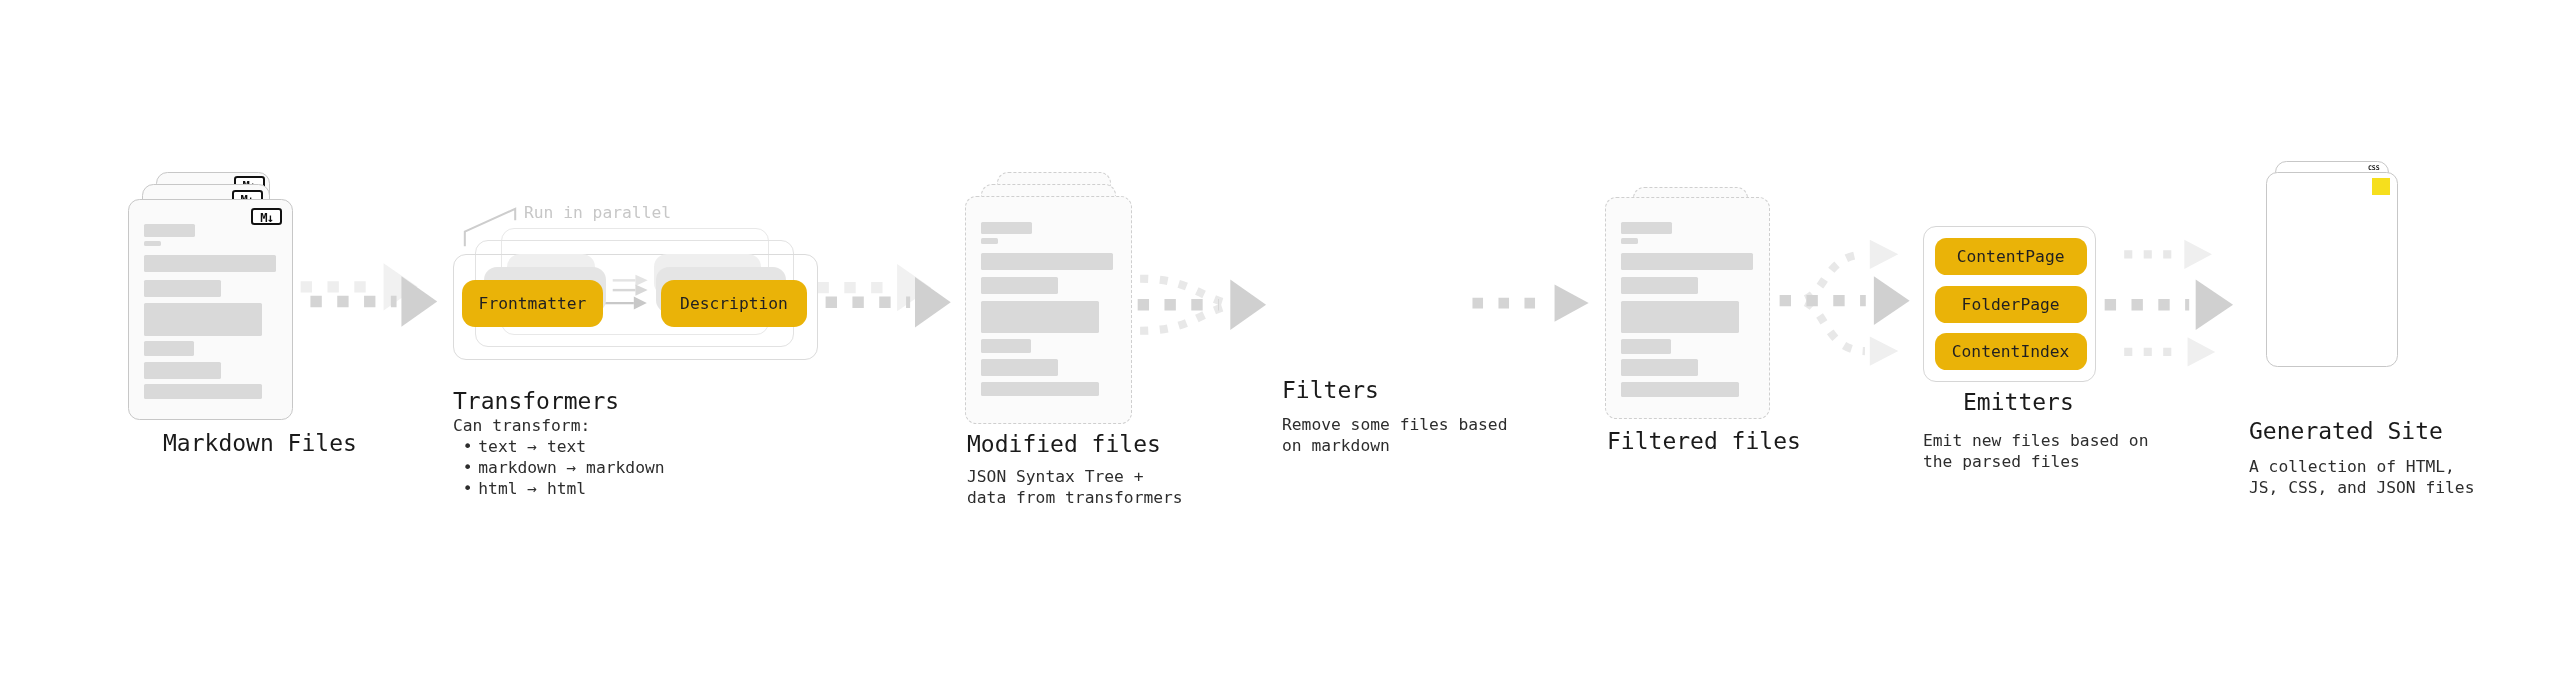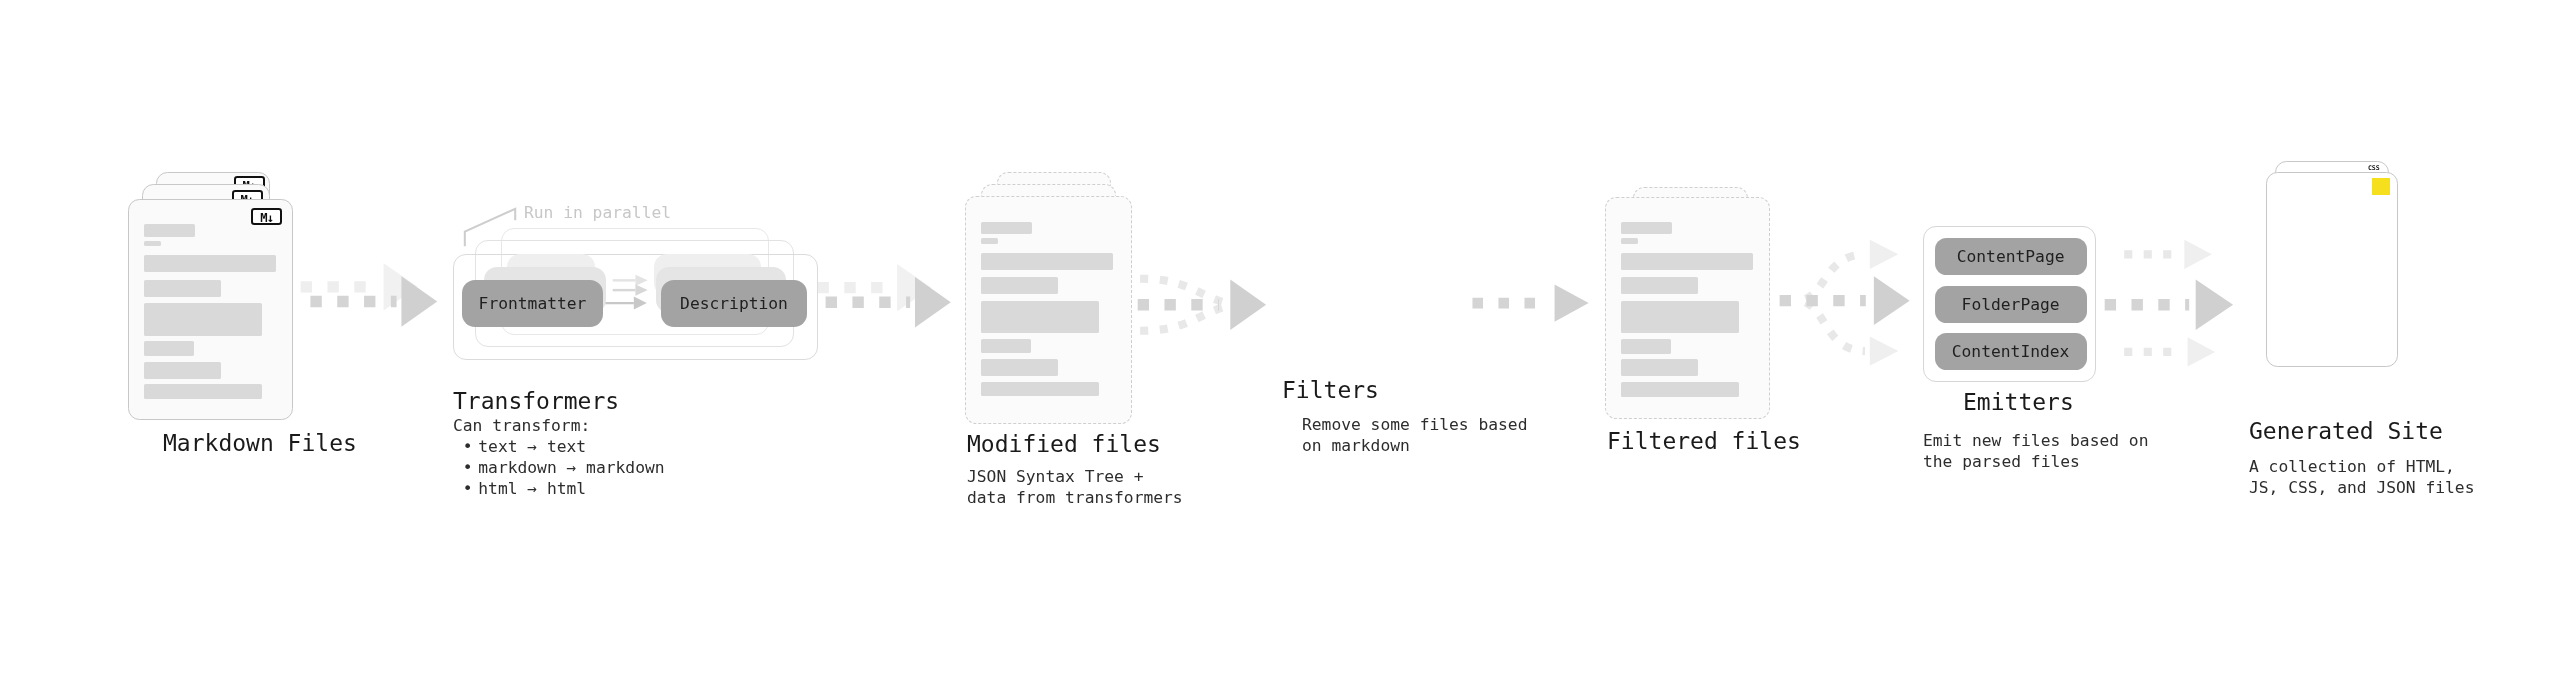--- a/index.html
+++ b/index.html
@@ -66,21 +66,21 @@
   .t-box.mid  { border-color: #e2e2e2; }
   .t-box.back { border-color: #e8e8e8; }
 
   .panel {
     position: absolute; box-sizing: border-box;
     background: #ffffff; border: 1.6px solid #d6d6d6; border-radius: 13px;
   }
 
   .pill {
     position: absolute; box-sizing: border-box;
-    background: #a3a3a3; border-radius: 13px;
+    background: #eab308; border-radius: 13px;
     color: #1f1f21; font-size: 16.3px;
     display: flex; align-items: center; justify-content: center;
     white-space: nowrap;
   }
   .pill.echo2 { background: #e5e5e5; }
   .pill.echo3 { background: #efefef; }
   .pill.r20 { border-radius: 16.3px; }
   .pill.r14 { border-radius: 11.4px; }
 
   
@@ -236,21 +236,21 @@
       </div>
     </div>
   </div>
   <div class="stage-label" style="left:967px; top:430px;">Modified files</div>
   <div class="stage-desc" style="left:967px; top:466px;">
     <div class="desc-line">JSON Syntax Tree +</div>
     <div class="desc-line">data from transformers</div>
   </div>
 
   <div class="stage-label" style="left:1282px; top:376px;">Filters</div>
-  <div class="stage-desc" style="left:1282px; top:414px;margin-left:20px;">
+  <div class="stage-desc" style="left:1282px; top:414px;">
     <div class="desc-line">Remove some files based</div>
     <div class="desc-line">on markdown</div>
   </div>
 
   <div class="abs" style="left:1605px; top:187px; width:171px; height:232px;">
     <div class="doc-card dashed" style="left:28.4px; top:0; width:115px; height:179px;"></div>
     <div class="doc-card dashed" style="left:0; top:9.8px; width:165px; height:222px;">
       <div class="bars">
         <div class="bar b1"></div>
         <div class="bar b2"></div>

